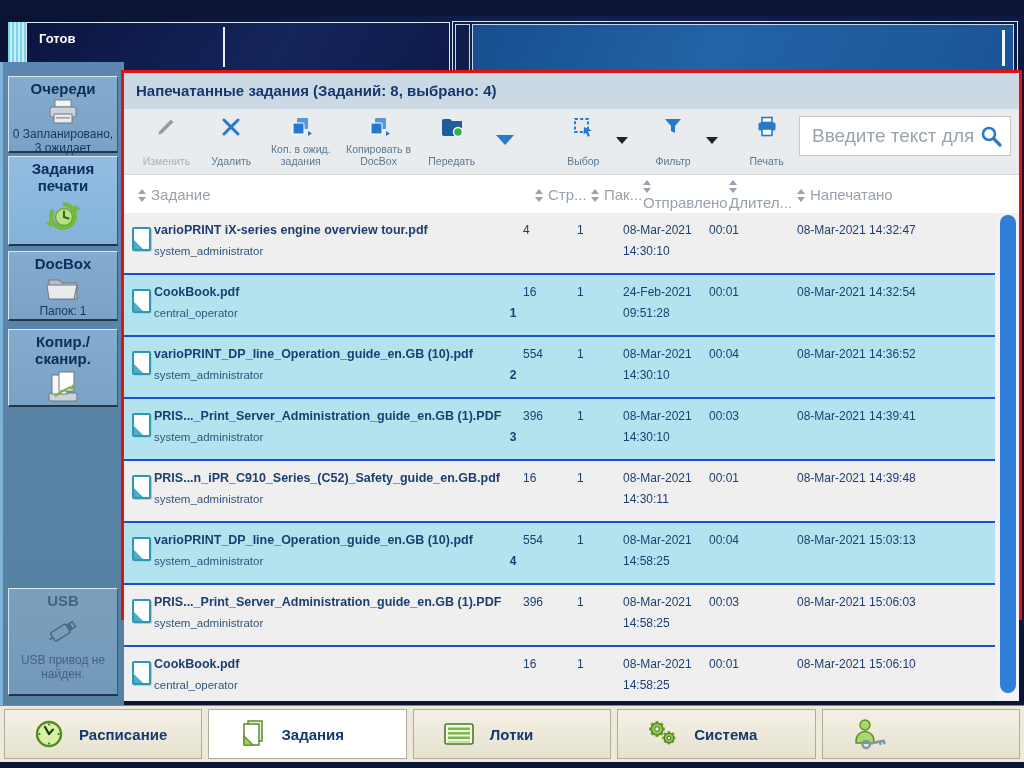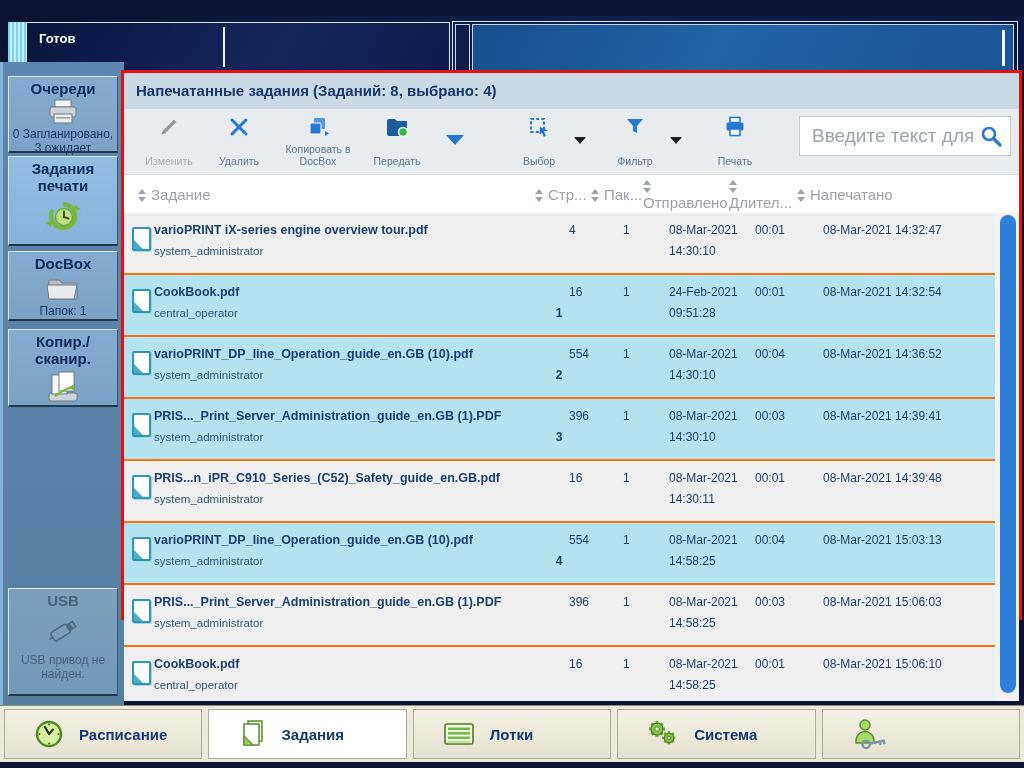--- a/index.html
+++ b/index.html
@@ -71,36 +71,36 @@
   .sort::before{content:"";position:absolute;top:0;left:0;
     border-left:4.5px solid transparent;border-right:4.5px solid transparent;border-bottom:5px solid #9AA2AC;}
   .sort::after{content:"";position:absolute;bottom:0;left:0;
     border-left:4.5px solid transparent;border-right:4.5px solid transparent;border-top:5px solid #9AA2AC;}
   .h-name{flex:1;padding-left:14px;}
   .h-pages{width:56px}.h-sets{width:52px}.h-sent{width:86px}.h-dur{width:68px}.h-printed{width:196px}
 
   
   .tbody{position:relative;height:488px;overflow:hidden;background:#FFFFFF;}
   .rows{position:absolute;left:0;top:0;right:0;}
-  .row{display:flex;height:60px;background:#EFEFEF;border-bottom:2px solid #f97316;
-    color:#1C3E72;font-size:12px;cursor:pointer;}
+  .row{display:flex;height:60px;background:#EFEFEF;border-bottom:2px solid #1d4ed8;
+    color:#1C3E72;font-size:12px;padding-right:26px;cursor:pointer;}
   .row.selected{background:#B2E3EF;}
   .c{padding-top:9px;box-sizing:border-box;}
   .c .l1{height:22px;line-height:16px;}
   .c .l2{height:20px;line-height:14px;}
   .c-icon{width:30px;padding-left:8px;padding-top:14px;}
   .c-name{flex:1;min-width:0;}
   .c-name .l1{font-weight:bold;font-size:12.5px;white-space:nowrap;overflow:hidden;}
   .c-name .l2{font-size:11.5px;color:#32557A;}
   .c-pages{width:56px;padding-left:8px;}
   .c-pages .badge{display:inline-block;margin-left:-20px;width:20px;text-align:center;font-weight:bold;}
   .c-sets{width:52px;padding-left:6px;}
   .c-sent{width:86px;}
   .c-dur{width:68px;}
-  .c-printed{width:196px;}
+  .c-printed{width:196px;margin-left:20px;}
   .docicon{display:inline-block;width:15px;height:20px;background:#FFFFFF;
     border:2px solid #2E98B4;border-radius:2px;position:relative;box-shadow:1px 1px 0 #9ED8E4;}
   .docicon::after{content:"";position:absolute;left:0;bottom:0;width:0;height:0;
     border-bottom:9px solid #4FAEC6;border-right:9px solid transparent;}
 
   
   .scroll-track{position:absolute;right:0;top:0;width:24px;height:100%;background:#F2F2F2;}
   .scroll-thumb{position:absolute;right:3px;top:2px;width:16px;height:478px;
     background:#2F7FDA;border-radius:8px;cursor:pointer;}
 
@@ -203,20 +203,28 @@
         <path d="M16.5 5 L19 7.5" stroke="#7A828A" stroke-width="1"></path>
       </svg>
       <span class="t-label">Изменить</span>
     </div>
     <div class="tbtn w64">
       <svg width="24" height="24" viewBox="0 0 24 24">
         <line x1="5" y1="5" x2="19" y2="19" stroke="#2878D0" stroke-width="3" stroke-linecap="round"></line>
         <line x1="19" y1="5" x2="5" y2="19" stroke="#2878D0" stroke-width="3" stroke-linecap="round"></line>
       </svg>
       <span class="t-label">Удалить</span>
+    </div>
+    <div class="tbtn w78">
+      <svg width="24" height="24" viewBox="0 0 24 24">
+        <rect x="8" y="3" width="11" height="11" rx="1" fill="#5596DC"></rect>
+        <rect x="4" y="8" width="11" height="11" rx="1" fill="#2878D0" stroke="#FFFFFF"></rect>
+        <polygon points="19,16 23,18.5 19,21" fill="#2878D0"></polygon>
+      </svg>
+      <span class="t-label">Коп. в ожид. задания</span>
     </div>
     <div class="tbtn w84">
       <svg width="24" height="24" viewBox="0 0 24 24">
         <rect x="8" y="3" width="11" height="11" rx="1" fill="#5596DC"></rect>
         <rect x="4" y="8" width="11" height="11" rx="1" fill="#2878D0" stroke="#FFFFFF"></rect>
         <polygon points="19,16 23,18.5 19,21" fill="#2878D0"></polygon>
       </svg>
       <span class="t-label">Копировать в DocBox</span>
     </div>
     <div class="tbtn w64">

